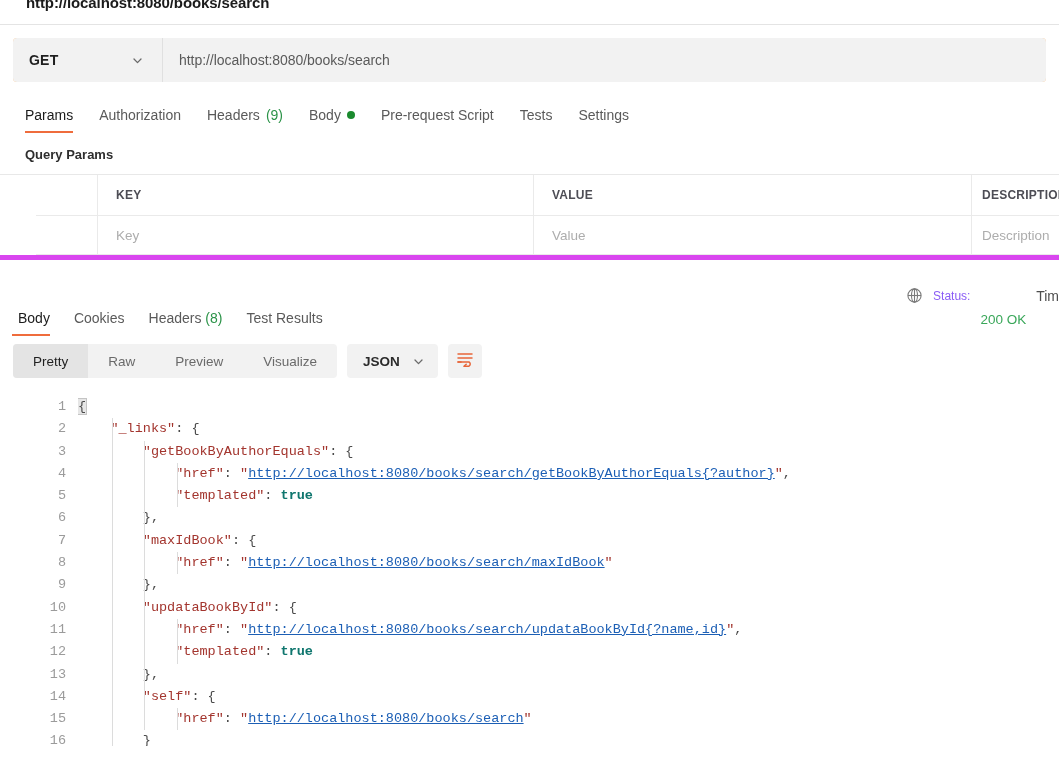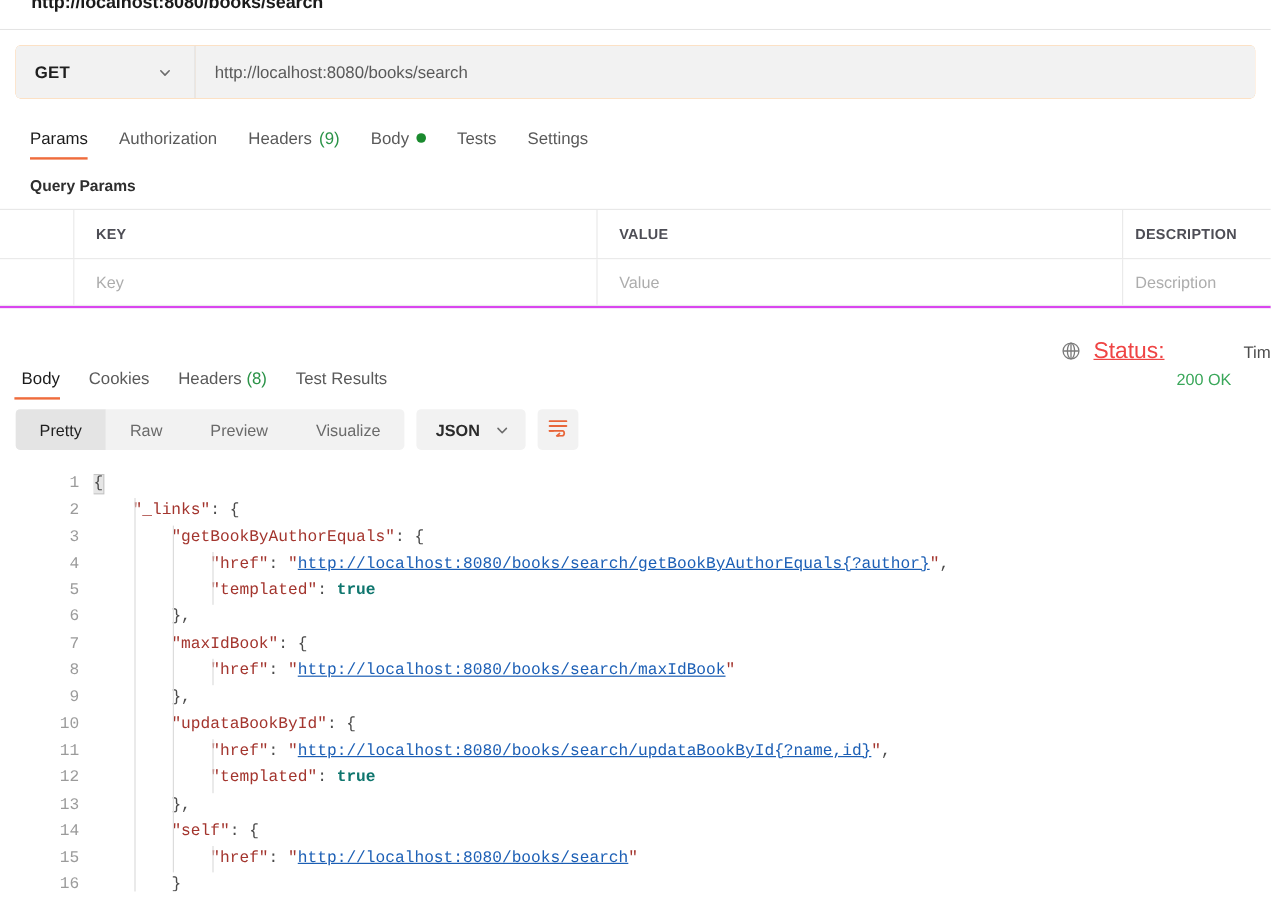--- a/index.html
+++ b/index.html
@@ -128,22 +128,23 @@
   .qp-header {
     padding: 14px 25px 12px 25px;
     font-size: 13px;
     font-weight: bold;
     color: #2e2e2e;
   }
 
   
   .ptable {
     border-top: 1px solid #e8e8e8;
-    border-bottom: 2px solid #d946ef;
+    border-bottom: 5px solid #d946ef;
     width: 100%;
+    padding-left: 36px;
   }
   .prow {
     display: flex;
     width: 100%;
     min-height: 38px;
     align-items: stretch;
   }
   .prow.head { height: 41px; border-bottom: 1px solid #eaeaea; }
   .prow.body { height: 39px; border-bottom: 1px solid #eaeaea; }
   .pcell {
@@ -212,23 +213,22 @@
     align-items: center;
     gap: 10px;
     padding-bottom: 9px;
     padding-right: 0;
     white-space: nowrap;
     overflow: hidden;
     max-width: 200px;
   }
   .globe { width: 17px; height: 17px; display: block; }
   .status-text {
-    font-size: 19px;
-    color: #ef4444;
-    text-decoration: underline;
+    font-size: 12px;
+    color: #8b5cf6;
   }
   .status-code {
     font-size: 13.5px;
     color: #3aa75a;
     font-weight: normal;
     margin-top: 48px;
   }
   .time-text {
     font-size: 14px;
     color: #4d4d4d;
@@ -366,20 +366,23 @@
     <div class="tab">
       <span>Authorization</span>
     </div>
     <div class="tab">
       <span>Headers</span>
       <span class="count">(9)</span>
     </div>
     <div class="tab">
       <span>Body</span>
       <span class="green-dot"></span>
+    </div>
+    <div class="tab">
+      <span>Pre-request Script</span>
     </div>
     <div class="tab">
       <span>Tests</span>
     </div>
     <div class="tab">
       <span>Settings</span>
     </div>
   </div>
 
 <div class="qp-header">Query Params</div>

